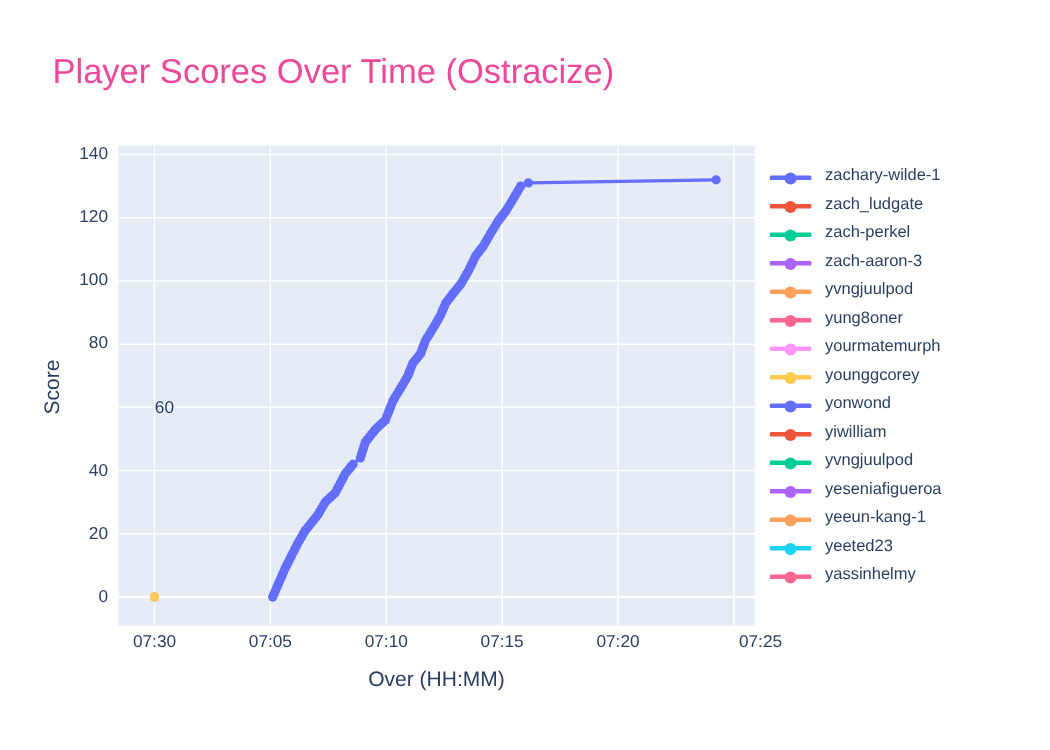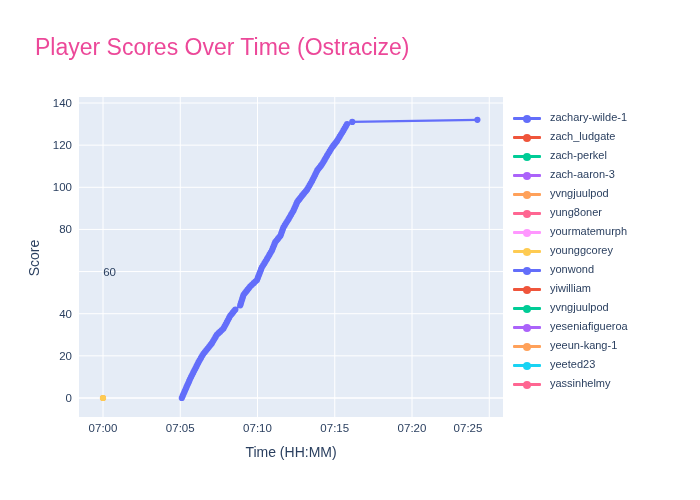--- a/index.html
+++ b/index.html
@@ -209,37 +209,37 @@
     <circle cx="344.66375000000016" cy="128.2912" r="3.1" fill="#636EFA"></circle>
     <circle cx="345.88687500000015" cy="126.1841" r="3.1" fill="#636EFA"></circle>
     <circle cx="347.1100000000001" cy="124.077" r="3.1" fill="#636EFA"></circle>
     <circle cx="352.2599999999999" cy="121.9699" r="3.1" fill="#636EFA"></circle>
     <circle cx="477.4050000000002" cy="119.8628" r="3.1" fill="#636EFA"></circle>
     <circle cx="103" cy="398" r="3.1" fill="#FFA15A"></circle>
     <circle cx="103" cy="398" r="3.1" fill="#FECB52"></circle>
   </svg>
 
 <div id="ticks">
-    <div class="tick-label x-tick" style="left: 73px;">07:00</div>
+    <div class="tick-label x-tick" style="left: 73px;">07:30</div>
     <div class="tick-label x-tick" style="left: 150.25px;">07:05</div>
     <div class="tick-label x-tick" style="left: 227.5px;">07:10</div>
     <div class="tick-label x-tick" style="left: 304.75px;">07:15</div>
     <div class="tick-label x-tick" style="left: 382px;">07:20</div>
-    <div class="tick-label x-tick" style="left: 438px;">07:25</div>
+    <div class="tick-label x-tick" style="left: 477px;">07:25</div>
     <div class="tick-label y-tick" style="left: 30px; top: 391px;">0</div>
     <div class="tick-label y-tick" style="left: 30px; top: 348.858px;">20</div>
     <div class="tick-label y-tick" style="left: 30px; top: 306.716px;">40</div>
     <div class="tick-label y-tick" style="left: 30px; top: 264.574px; margin-left: 44px;">60</div>
     <div class="tick-label y-tick" style="left: 30px; top: 222.432px;">80</div>
     <div class="tick-label y-tick" style="left: 30px; top: 180.29px;">100</div>
     <div class="tick-label y-tick" style="left: 30px; top: 138.148px;">120</div>
     <div class="tick-label y-tick" style="left: 30px; top: 96.006px;">140</div>
   </div>
 
-<div id="x-axis-title">Time (HH:MM)</div>
+<div id="x-axis-title">Over (HH:MM)</div>
 <div id="y-axis-title">Score</div>
 
 <div id="legend">
     <div class="legend-row">
       <span class="legend-swatch">
         <span class="legend-line" style="background: rgb(99, 110, 250);"></span>
         <span class="legend-dot" style="background: rgb(99, 110, 250);"></span>
       </span>
       <span class="legend-label">zachary-wilde-1</span>
     </div>

